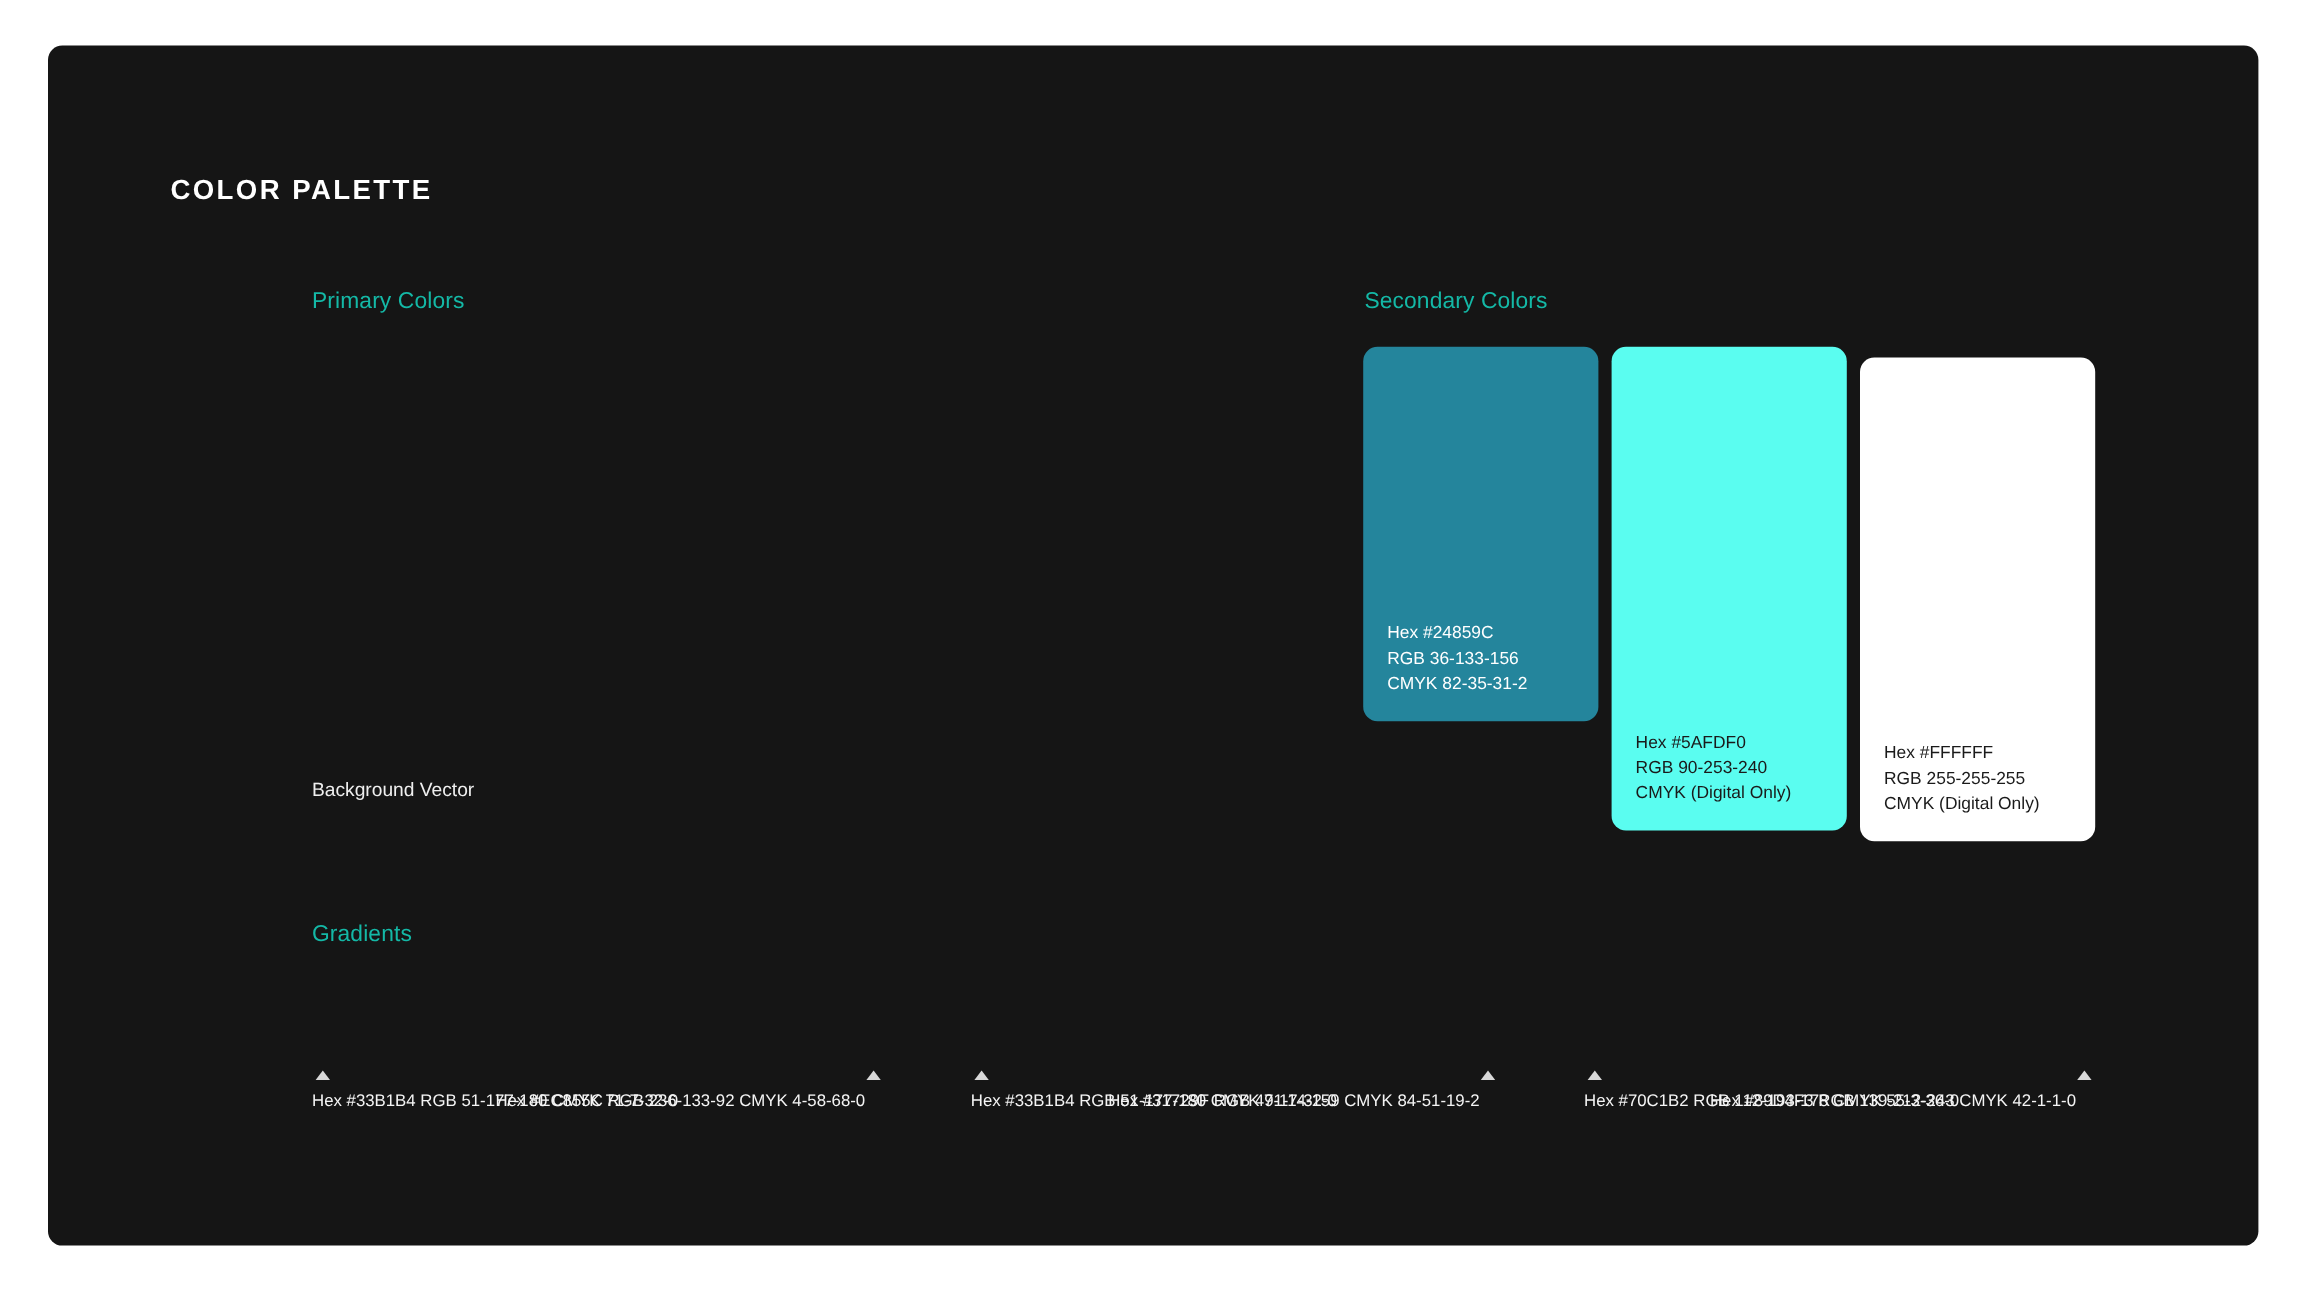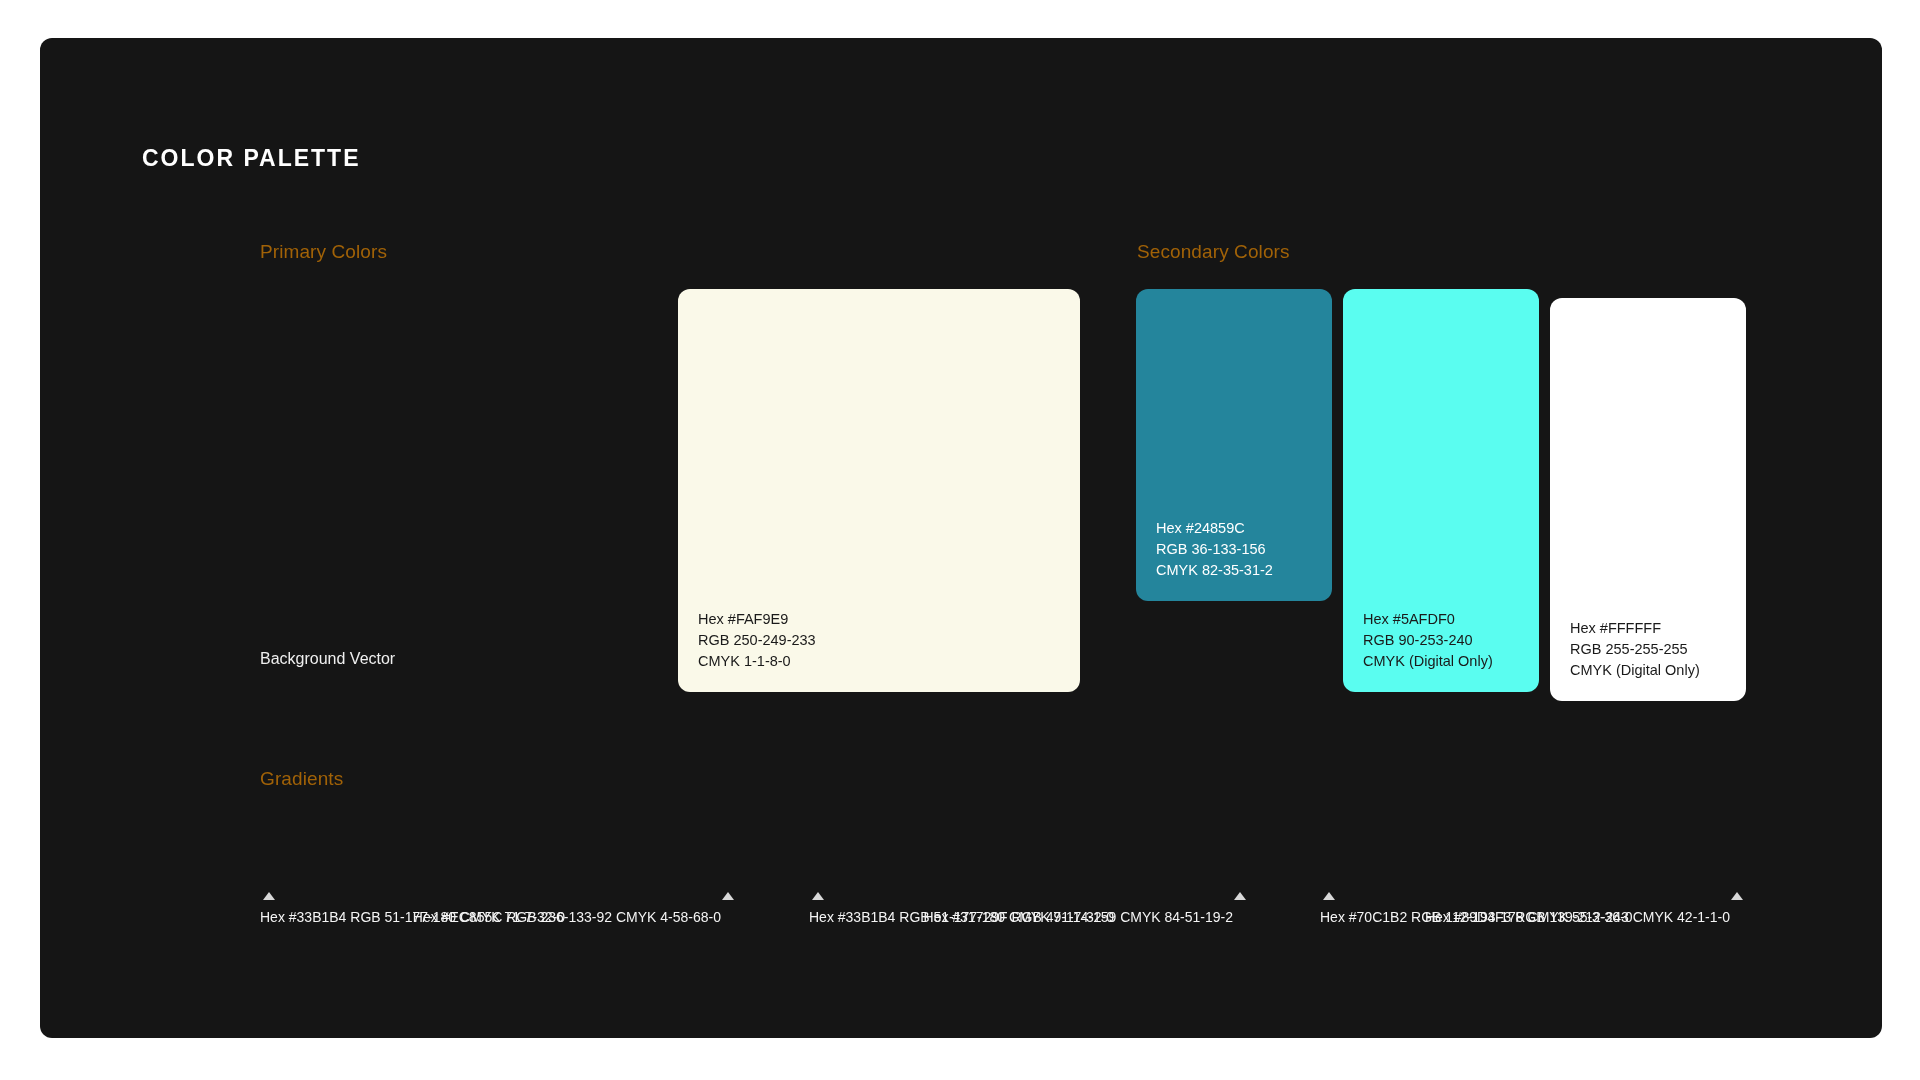--- a/index.html
+++ b/index.html
@@ -32,21 +32,21 @@
     top: 107px;
     font-size: 23px;
     font-weight: bold;
     letter-spacing: 2.0px;
     color: #ffffff;
   }
   .section-label {
     position: absolute;
     font-size: 19px;
     font-weight: normal;
-    color: #a16207;
+    color: #14b8a6;
     letter-spacing: 0.1px;
   }
   #lbl-primary   { left: 220px;  top: 203px; }
   #lbl-secondary { left: 1097px; top: 203px; }
   #lbl-gradients { left: 220px;  top: 730px; }
 
   .bg-vector-label {
     position: absolute;
     left: 220px;
     top: 612px;
@@ -125,27 +125,20 @@
   <div class="panel" style="background: rgb(21, 21, 21);">
 
     <div class="panel-title">COLOR PALETTE</div>
 
     <div class="section-label" id="lbl-primary">Primary Colors</div>
     <div class="section-label" id="lbl-secondary">Secondary Colors</div>
     <div class="section-label" id="lbl-gradients">Gradients</div>
 
     <div class="bg-vector-label">Background Vector</div>
 
-    <div class="swatch" id="sw-primary-0" style="background: rgb(250, 249, 233); color: rgb(26, 26, 26);">
-      <div class="info">
-        <span class="row">Hex  #FAF9E9</span>
-        <span class="row">RGB 250-249-233</span>
-        <span class="row">CMYK 1-1-8-0</span>
-      </div>
-    </div>
 
     <div class="swatch" id="sw-secondary-0" style="background: rgb(36, 133, 156); color: rgb(255, 255, 255);">
       <div class="info">
         <span class="row">Hex  #24859C</span>
         <span class="row">RGB 36-133-156</span>
         <span class="row">CMYK 82-35-31-2</span>
       </div>
     </div>
 
     <div class="swatch" id="sw-secondary-1" style="background: rgb(90, 253, 240); color: rgb(26, 26, 26);">

